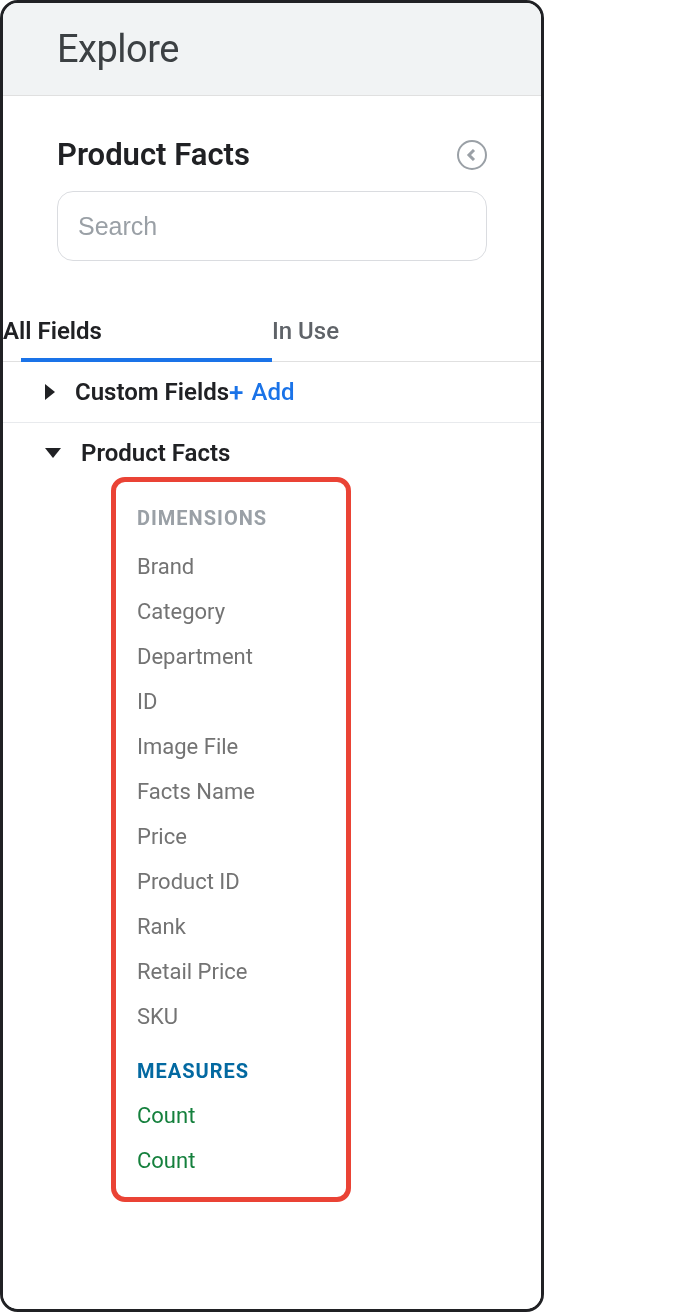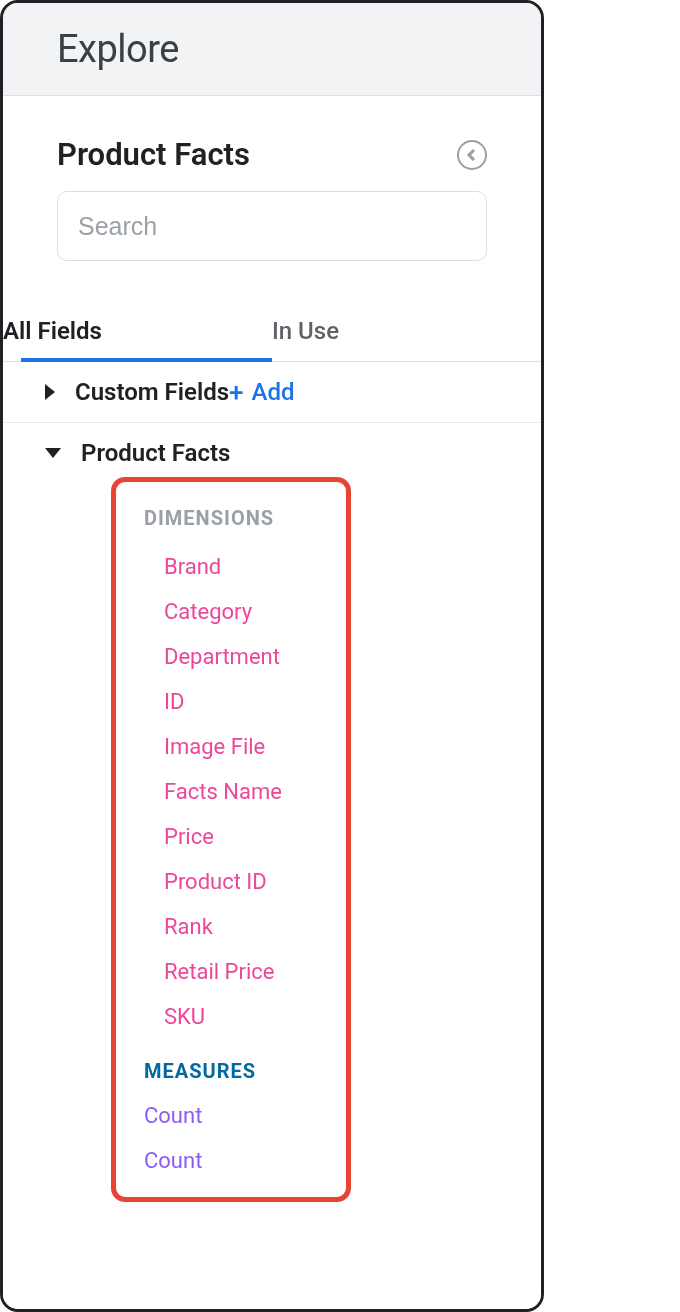--- a/index.html
+++ b/index.html
@@ -40,21 +40,21 @@
     display: flex; align-items: center; justify-content: center;
     color: #9aa0a6;
     cursor: pointer;
   }
   .back-circle svg { width: 12px; height: 12px; stroke: #9aa0a6; stroke-width: 3; fill: none; }
   .search-wrap { padding: 0 54px 28px 54px; }
   .search-input {
     width: 100%;
     height: 70px;
     border: 1px solid #dadce0;
-    border-radius: 10px;
+    border-radius: 16px;
     font-size: 25px;
     padding: 0 20px;
     color: #3c4043;
     outline: none;
   }
   .search-input::placeholder { color: #9aa0a6; }
   .tabs {
     display: flex;
     border-bottom: 1px solid #e0e0e0;
     margin-top: 10px;
@@ -113,40 +113,39 @@
   .add-btn .plus { font-size: 26px; line-height: 1; }
   .group-row {
     display: flex; align-items: center; gap: 20px;
     padding: 16px 54px 8px 42px;
   }
   .highlight-box {
     margin: 2px 0 0 108px;
     width: 240px;
     border: 5px solid #ea4335;
     border-radius: 14px;
-    padding: 24px 0 14px 28px;
+    padding: 24px 0 14px 21px;
     display: flex; flex-direction: column;
   }
   .cat-header {
     font-size: 20px;
     font-weight: 700;
     letter-spacing: 1px;
   }
   .cat-dim { color: #9aa0a6; margin-bottom: 14px; }
   .cat-meas { color: #0369a1; margin-top: 20px; margin-bottom: 10px; }
   .field-item {
     font-size: 22px;
-    color: #ec4899;
+    color: #737373;
     padding: 10px 0;
     cursor: pointer;
-    margin-left: 20px;
   }
   .field-meas {
     font-size: 22px;
-    color: #8b5cf6;
+    color: #15803d;
     padding: 10px 0;
     cursor: pointer;
   }
 </style>
 </head>
 <body>
 
 <div class="frame">
 
   <div class="topbar">

